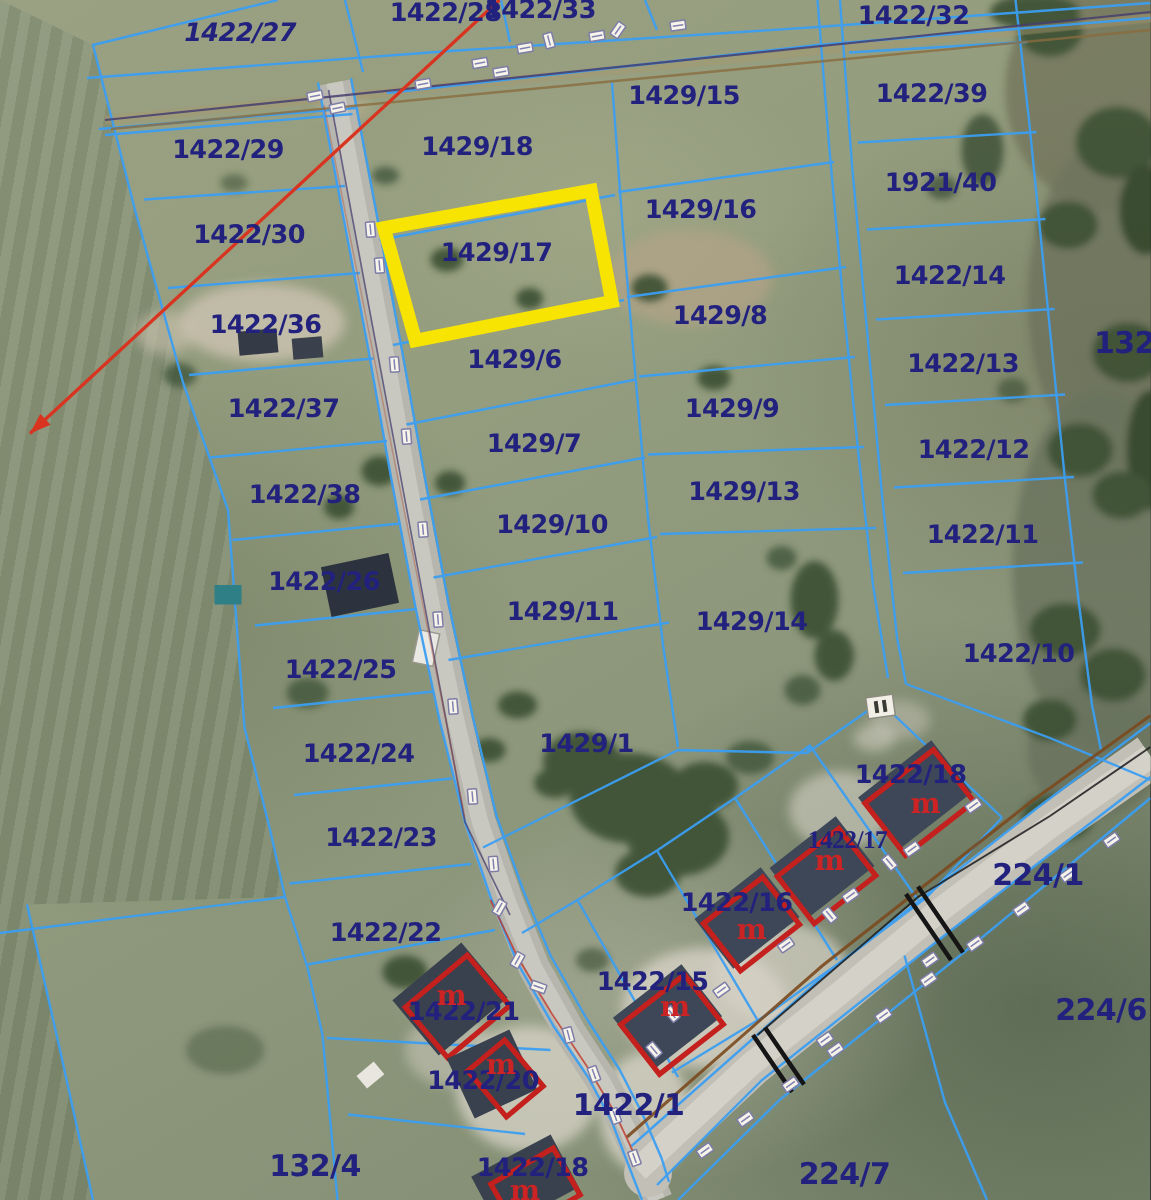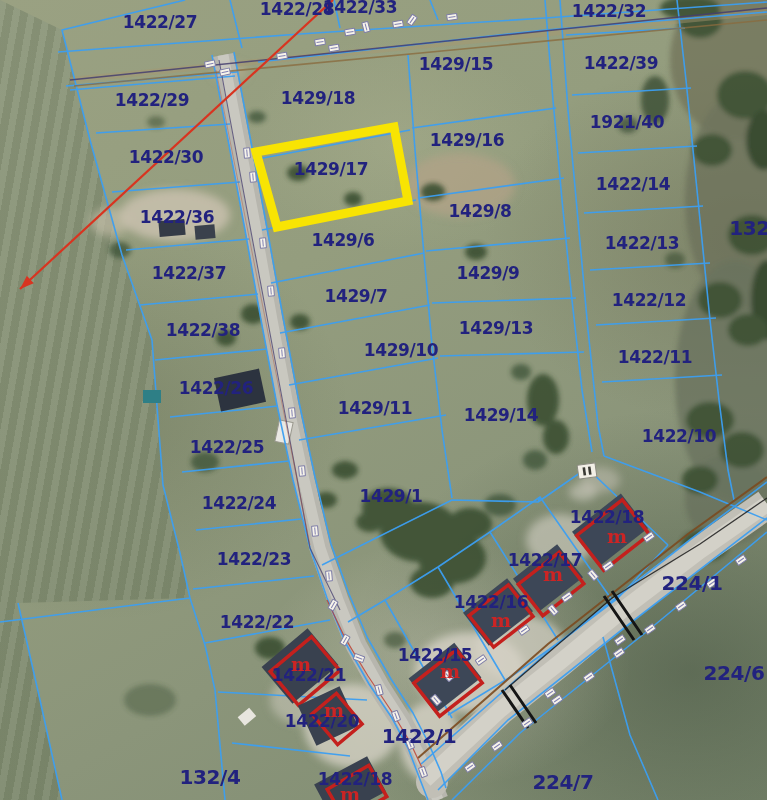--- a/index.html
+++ b/index.html
@@ -253,21 +253,21 @@
       <div class="umark" style="left: 589px; top: 677px; transform: translate(-50%, -50%) rotate(-35deg);"></div>
       <div class="umark" style="left: 619px; top: 653px; transform: translate(-50%, -50%) rotate(-35deg);"></div>
       <div class="umark" style="left: 650px; top: 629px; transform: translate(-50%, -50%) rotate(-35deg);"></div>
       <div class="umark" style="left: 681px; top: 606px; transform: translate(-50%, -50%) rotate(-35deg);"></div>
       <div class="umark" style="left: 712px; top: 583px; transform: translate(-50%, -50%) rotate(-35deg);"></div>
       <div class="umark" style="left: 741px; top: 560px; transform: translate(-50%, -50%) rotate(-35deg);"></div>
       <div class="umark" style="left: 550px; top: 693px; transform: translate(-50%, -50%) rotate(-35deg);"></div>
       <div class="umark" style="left: 620px; top: 640px; transform: translate(-50%, -50%) rotate(-35deg);"></div>
     </div>
   <div id="label-layer">
-      <span class="lbl" style="left: 160px; top: 22px;">1422/27</span>
+      <span class="lbl" style="left: 160px; top: 22px; font-style: italic;">1422/27</span>
       <span class="lbl" style="left: 297px; top: 9px;">1422/28</span>
       <span class="lbl" style="left: 360px; top: 7px;">1422/33</span>
       <span class="lbl" style="left: 609px; top: 11px;">1422/32</span>
       <span class="lbl" style="left: 456px; top: 64px;">1429/15</span>
       <span class="lbl" style="left: 621px; top: 63px;">1422/39</span>
       <span class="lbl" style="left: 318px; top: 98px;">1429/18</span>
       <span class="lbl" style="left: 152px; top: 100px;">1422/29</span>
       <span class="lbl" style="left: 627px; top: 122px;">1921/40</span>
       <span class="lbl" style="left: 467px; top: 140px;">1429/16</span>
       <span class="lbl" style="left: 166px; top: 157px;">1422/30</span>
@@ -277,32 +277,32 @@
       <span class="lbl" style="left: 177px; top: 217px;">1422/36</span>
       <span class="lbl lg" style="left: 753px; top: 228px;">132/</span>
       <span class="lbl" style="left: 343px; top: 240px;">1429/6</span>
       <span class="lbl" style="left: 642px; top: 243px;">1422/13</span>
       <span class="lbl" style="left: 488px; top: 273px;">1429/9</span>
       <span class="lbl" style="left: 189px; top: 273px;">1422/37</span>
       <span class="lbl" style="left: 649px; top: 300px;">1422/12</span>
       <span class="lbl" style="left: 356px; top: 296px;">1429/7</span>
       <span class="lbl" style="left: 496px; top: 328px;">1429/13</span>
       <span class="lbl" style="left: 203px; top: 330px;">1422/38</span>
-      <span class="lbl" style="left: 368px; top: 350px; margin-left: 33px;">1429/10</span>
+      <span class="lbl" style="left: 368px; top: 350px;">1429/10</span>
       <span class="lbl" style="left: 655px; top: 357px;">1422/11</span>
       <span class="lbl" style="left: 216px; top: 388px;">1422/26</span>
       <span class="lbl" style="left: 375px; top: 408px;">1429/11</span>
       <span class="lbl" style="left: 501px; top: 415px;">1429/14</span>
       <span class="lbl" style="left: 679px; top: 436px;">1422/10</span>
       <span class="lbl" style="left: 227px; top: 447px;">1422/25</span>
       <span class="lbl" style="left: 391px; top: 496px;">1429/1</span>
       <span class="lbl" style="left: 239px; top: 503px;">1422/24</span>
       <span class="lbl" style="left: 607px; top: 517px;">1422/18</span>
       <span class="lbl" style="left: 254px; top: 559px;">1422/23</span>
-      <span class="lbl" style="left: 545px; top: 560px;">1422/17</span>
+      <span class="lbl" style="left: 565px; top: 560px; font-family: Liberation Serif, serif;">1422/17</span>
       <span class="lbl lg" style="left: 692px; top: 583px;">224/1</span>
       <span class="lbl" style="left: 491px; top: 602px;">1422/16</span>
       <span class="lbl" style="left: 257px; top: 622px;">1422/22</span>
       <span class="lbl" style="left: 435px; top: 655px;">1422/15</span>
       <span class="lbl lg" style="left: 734px; top: 673px;">224/6</span>
       <span class="lbl" style="left: 289px; top: 675px; margin-left: 20px;">1422/21</span>
       <span class="lbl" style="left: 322px; top: 721px;">1422/20</span>
       <span class="lbl lg" style="left: 419px; top: 736px;">1422/1</span>
       <span class="lbl lg" style="left: 210px; top: 777px;">132/4</span>
       <span class="lbl" style="left: 355px; top: 779px;">1422/18</span>

